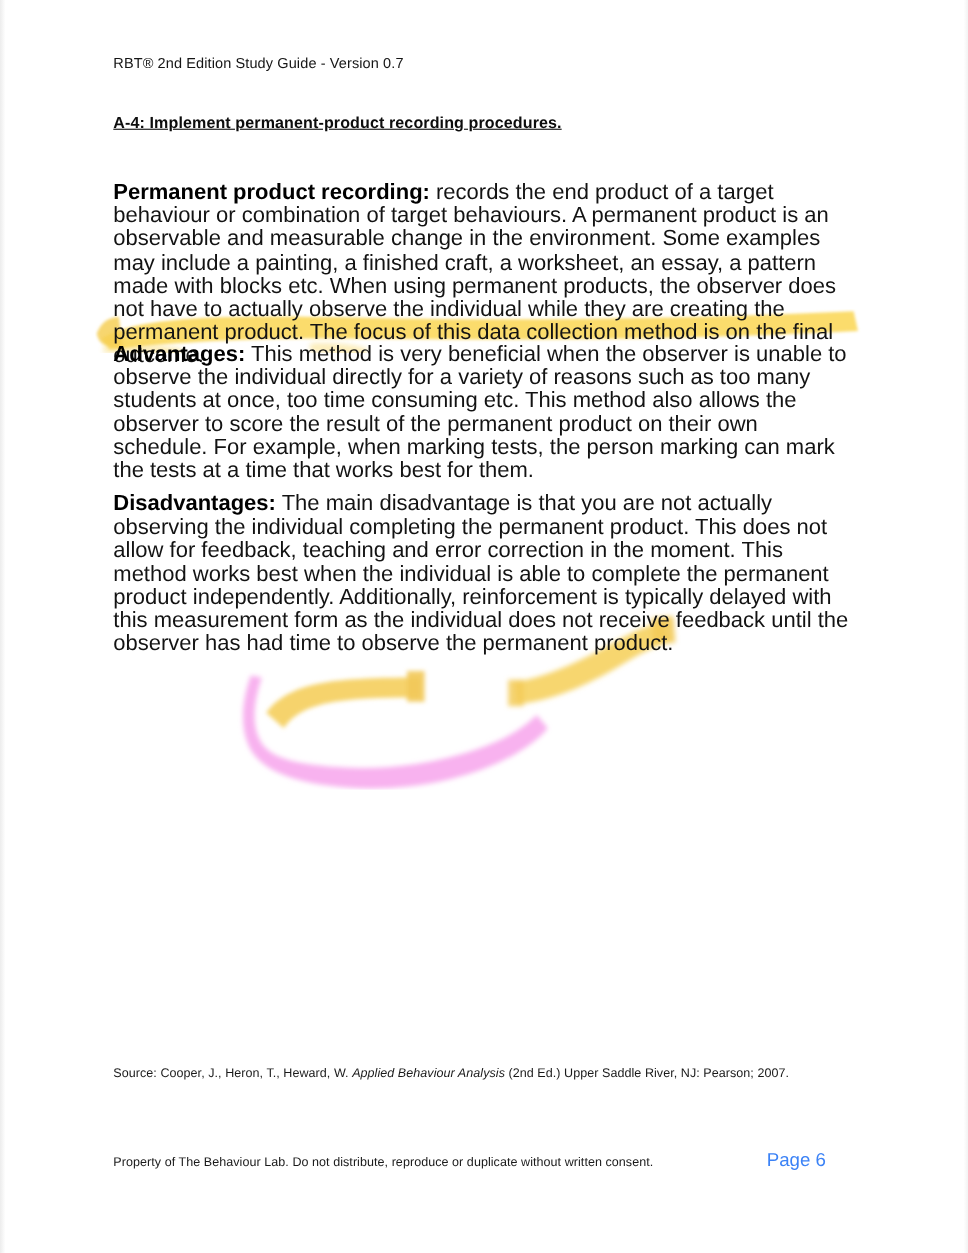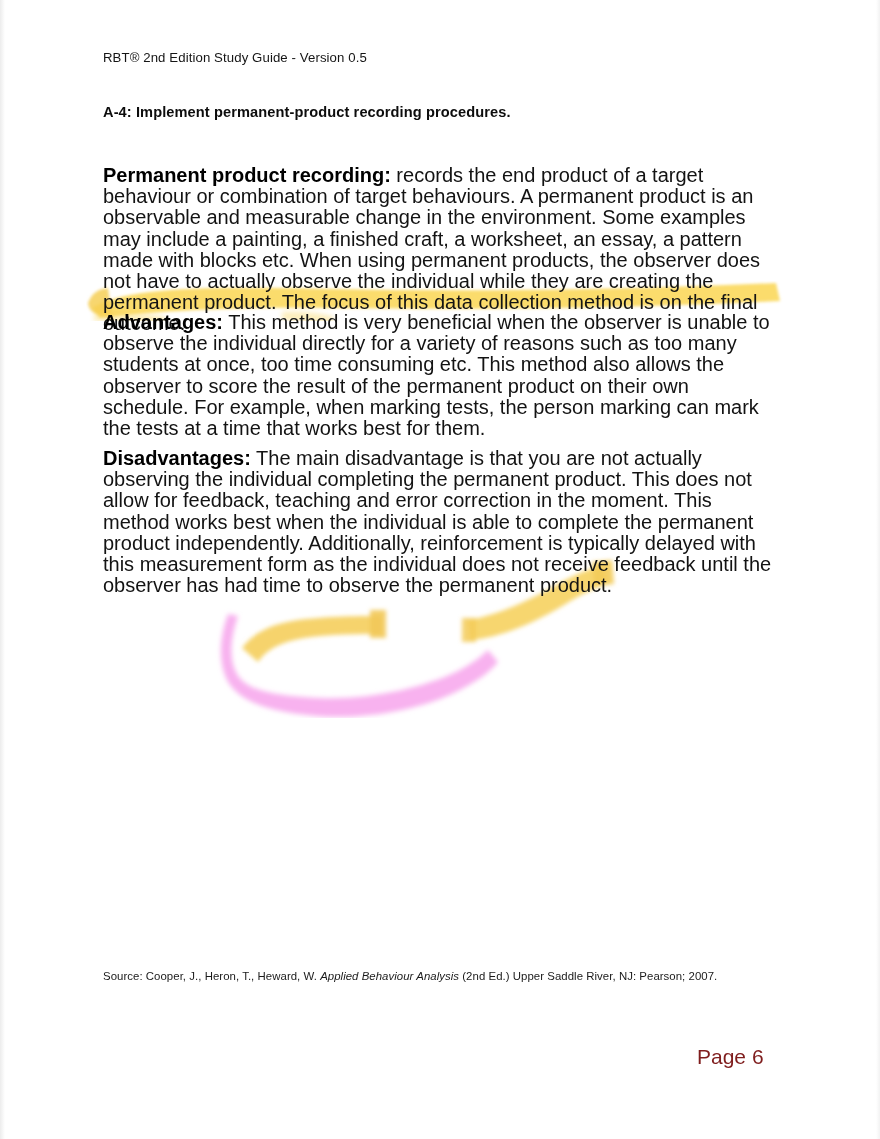--- a/index.html
+++ b/index.html
@@ -46,20 +46,21 @@
 
   .section-title {
     position: absolute;
     left: 103px;
     top: 104px;
     font-size: 14.6px;
     font-weight: bold;
     color: #0d0d0d;
     letter-spacing: .1px;
     white-space: nowrap;
+    text-decoration: underline;
   }
 
   .body-block {
     position: absolute;
     left: 103px;
     width: 670px;
     font-size: 20px;
     line-height: 21.2px;
     color: #131313;
     text-align: left;
@@ -100,22 +101,22 @@
     color: #1a1a1a;
     letter-spacing: .05px;
     white-space: nowrap;
   }
   #footer-source { top: 970px; }
   #footer-property { top: 1051px; }
   #page-number {
     position: absolute;
     left: 697px;
     top: 1045px;
-    font-size: 21px;
-    color: #7f1d1d;
+    font-size: 17px;
+    color: #3b82f6;
     white-space: nowrap;
   }
   em.work-title { font-style: italic; }
 </style>
 </head>
 <body>
 
 <div id="page">
 
   <div id="scan-edge-left"></div>
@@ -182,28 +183,29 @@
                C 286 68, 320 52, 348 36
                C 366 26, 380 20, 392 18
                L 398 36
                C 386 39, 372 46, 354 57
                C 324 75, 290 90, 260 92 Z" fill="#F7D366" opacity="0.94"></path>
       <path d="M 382 14 L 402 12 L 404 36 L 384 38 Z" fill="#F3CB59" opacity="0.9"></path>
       <path d="M 252 70 L 266 70 L 266 94 L 252 94 Z" fill="#F3CB59" opacity="0.85"></path>
     </g>
   </svg>
 
-  <div class="doc-header text-layer">RBT® 2nd Edition Study Guide - Version 0.5</div>
+  <div class="doc-header text-layer">RBT® 2nd Edition Study Guide - Version 0.7</div>
 
   <div class="section-title text-layer">A-4: Implement permanent-product recording procedures.</div>
 
   <p class="body-block text-layer" id="para-permanent"><span class="lead">Permanent product recording:</span><span> records the end product of a target behaviour or combination of target behaviours. A permanent product is an observable and measurable change in the environment. Some examples may include a painting, a finished craft, a worksheet, an essay, a pattern made with blocks etc. When using permanent products, the observer does not have to actually observe the individual while they are creating the permanent product. The focus of this data collection method is on the final outcome.</span></p>
 
   <p class="body-block text-layer" id="para-advantages"><span class="lead">Advantages:</span><span> This method is very beneficial when the observer is unable to observe the individual directly for a variety of reasons such as too many students at once, too time consuming etc. This method also allows the observer to score the result of the permanent product on their own schedule. For example, when marking tests, the person marking can mark the tests at a time that works best for them.</span></p>
 
   <p class="body-block text-layer" id="para-disadvantages"><span class="lead">Disadvantages:</span><span> The main disadvantage is that you are not actually observing the individual completing the permanent product. This does not allow for feedback, teaching and error correction in the moment. This method works best when the individual is able to complete the permanent product independently. Additionally, reinforcement is typically delayed with this measurement form as the individual does not receive feedback until the observer has had time to observe the permanent product.</span></p>
 
   <div class="footer-line text-layer" id="footer-source"><span>Source: Cooper, J., Heron, T., Heward, W. </span><em class="work-title">Applied Behaviour Analysis</em><span> (2nd Ed.) Upper Saddle River, NJ: Pearson; 2007.</span></div>
 
+  <div class="footer-line text-layer" id="footer-property">Property of The Behaviour Lab. Do not distribute, reproduce or duplicate without written consent.</div>
 
   <div class="text-layer" id="page-number">Page 6</div>
 
 </div>
 
 </body></html>

